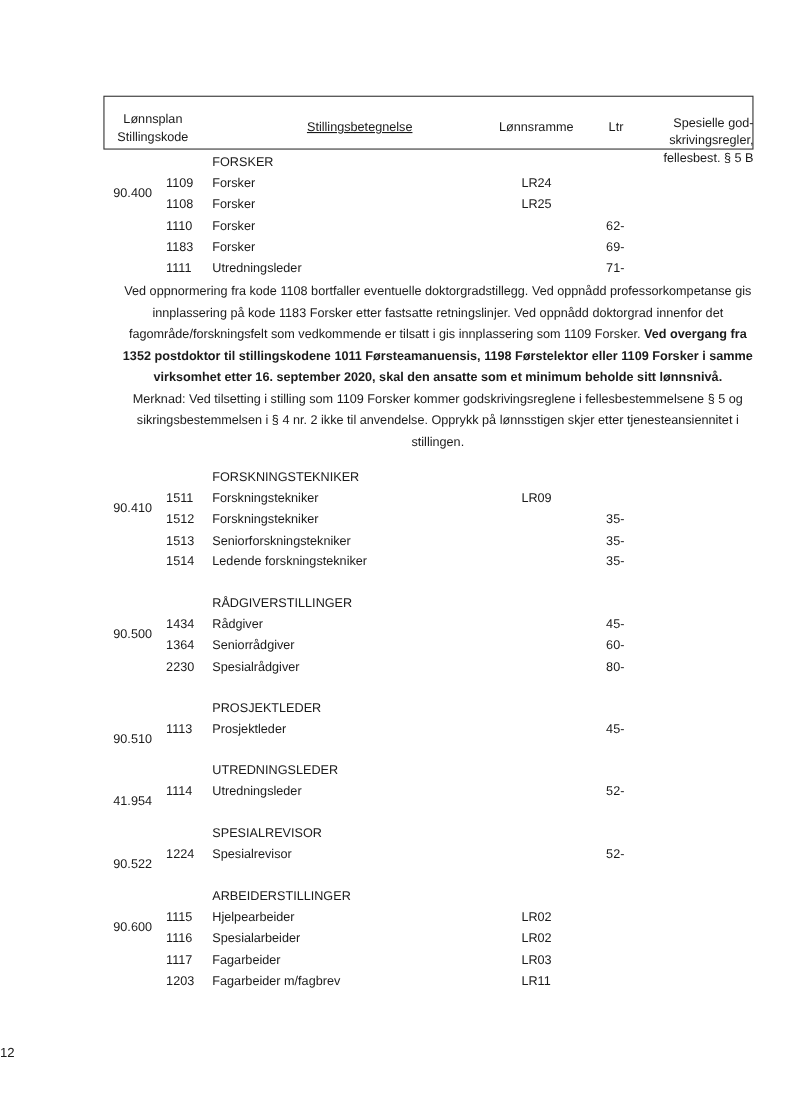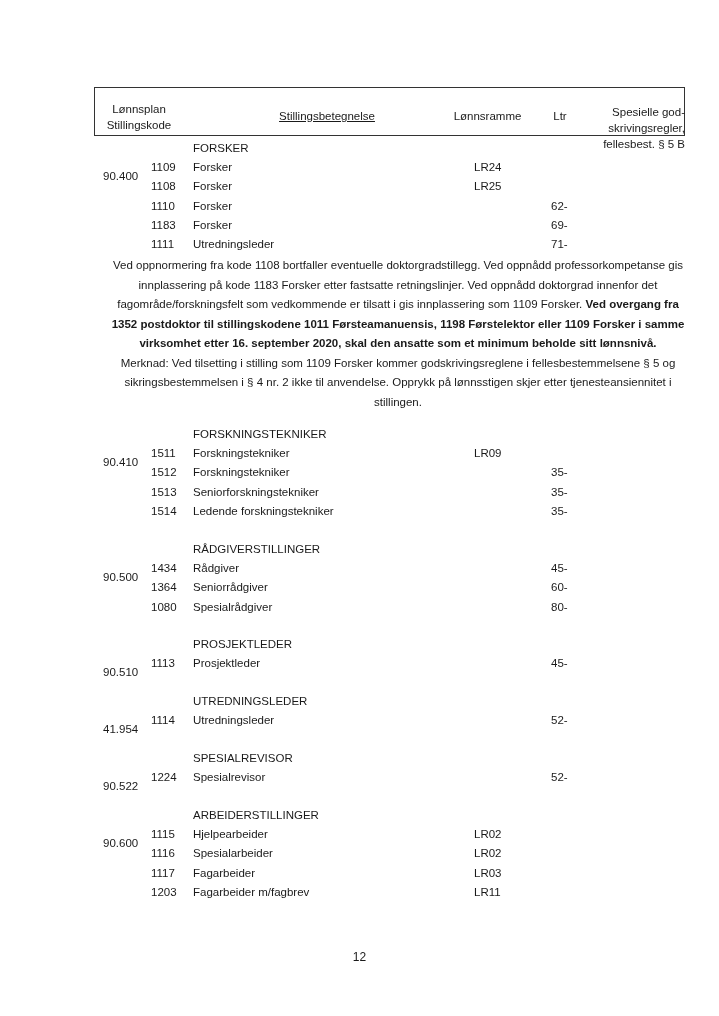--- a/index.html
+++ b/index.html
@@ -13,21 +13,21 @@
   .h5{left:486px;top:0px;width:104px;text-align:right !important;padding-right:4px;margin-top:16px;}
   .sec{position:absolute;left:0;font-size:11.5px;}
   .code{position:absolute;left:103px;margin-top:28px;}
   .title{position:absolute;left:193px;}
   .row{position:absolute;font-size:11.5px;}
   .rc{position:absolute;left:151px;}
   .rn{position:absolute;left:193px;white-space:nowrap;}
   .rl{position:absolute;left:474px;}
   .rt{position:absolute;left:551px;}
   .para{position:absolute;left:103px;width:590px;font-size:11.5px;line-height:19.5px;text-align:center;}
-  .page{position:absolute;left:0;width:719px;top:950px;text-align:center;font-size:12px;}
+  .page{position:absolute;left:0;width:719px;top:950px;text-align:left;font-size:12px;}
 </style>
 </head>
 <body>
 
 <div class="hdr">
   <div class="h1">Lønnsplan Stillingskode</div>
   <div class="h2">Stillingsbetegnelse</div>
   <div class="h3">Lønnsramme</div>
   <div class="h4">Ltr</div>
   <div class="h5">Spesielle god-skrivingsregler, fellesbest. § 5 B</div>
@@ -106,21 +106,21 @@
       <span class="rl"></span>
       <span class="rt">45-</span>
     </div>
     <div class="row" style="top: 581.3px;">
       <span class="rc">1364</span>
       <span class="rn">Seniorrådgiver</span>
       <span class="rl"></span>
       <span class="rt">60-</span>
     </div>
     <div class="row" style="top: 600.6px;">
-      <span class="rc">1080</span>
+      <span class="rc">2230</span>
       <span class="rn">Spesialrådgiver</span>
       <span class="rl"></span>
       <span class="rt">80-</span>
     </div>
     <div class="sec" style="top: 638px;">
       <span class="code">90.510</span>
       <span class="title">PROSJEKTLEDER</span>
     </div>
     <div class="row" style="top: 657px;">
       <span class="rc">1113</span>

